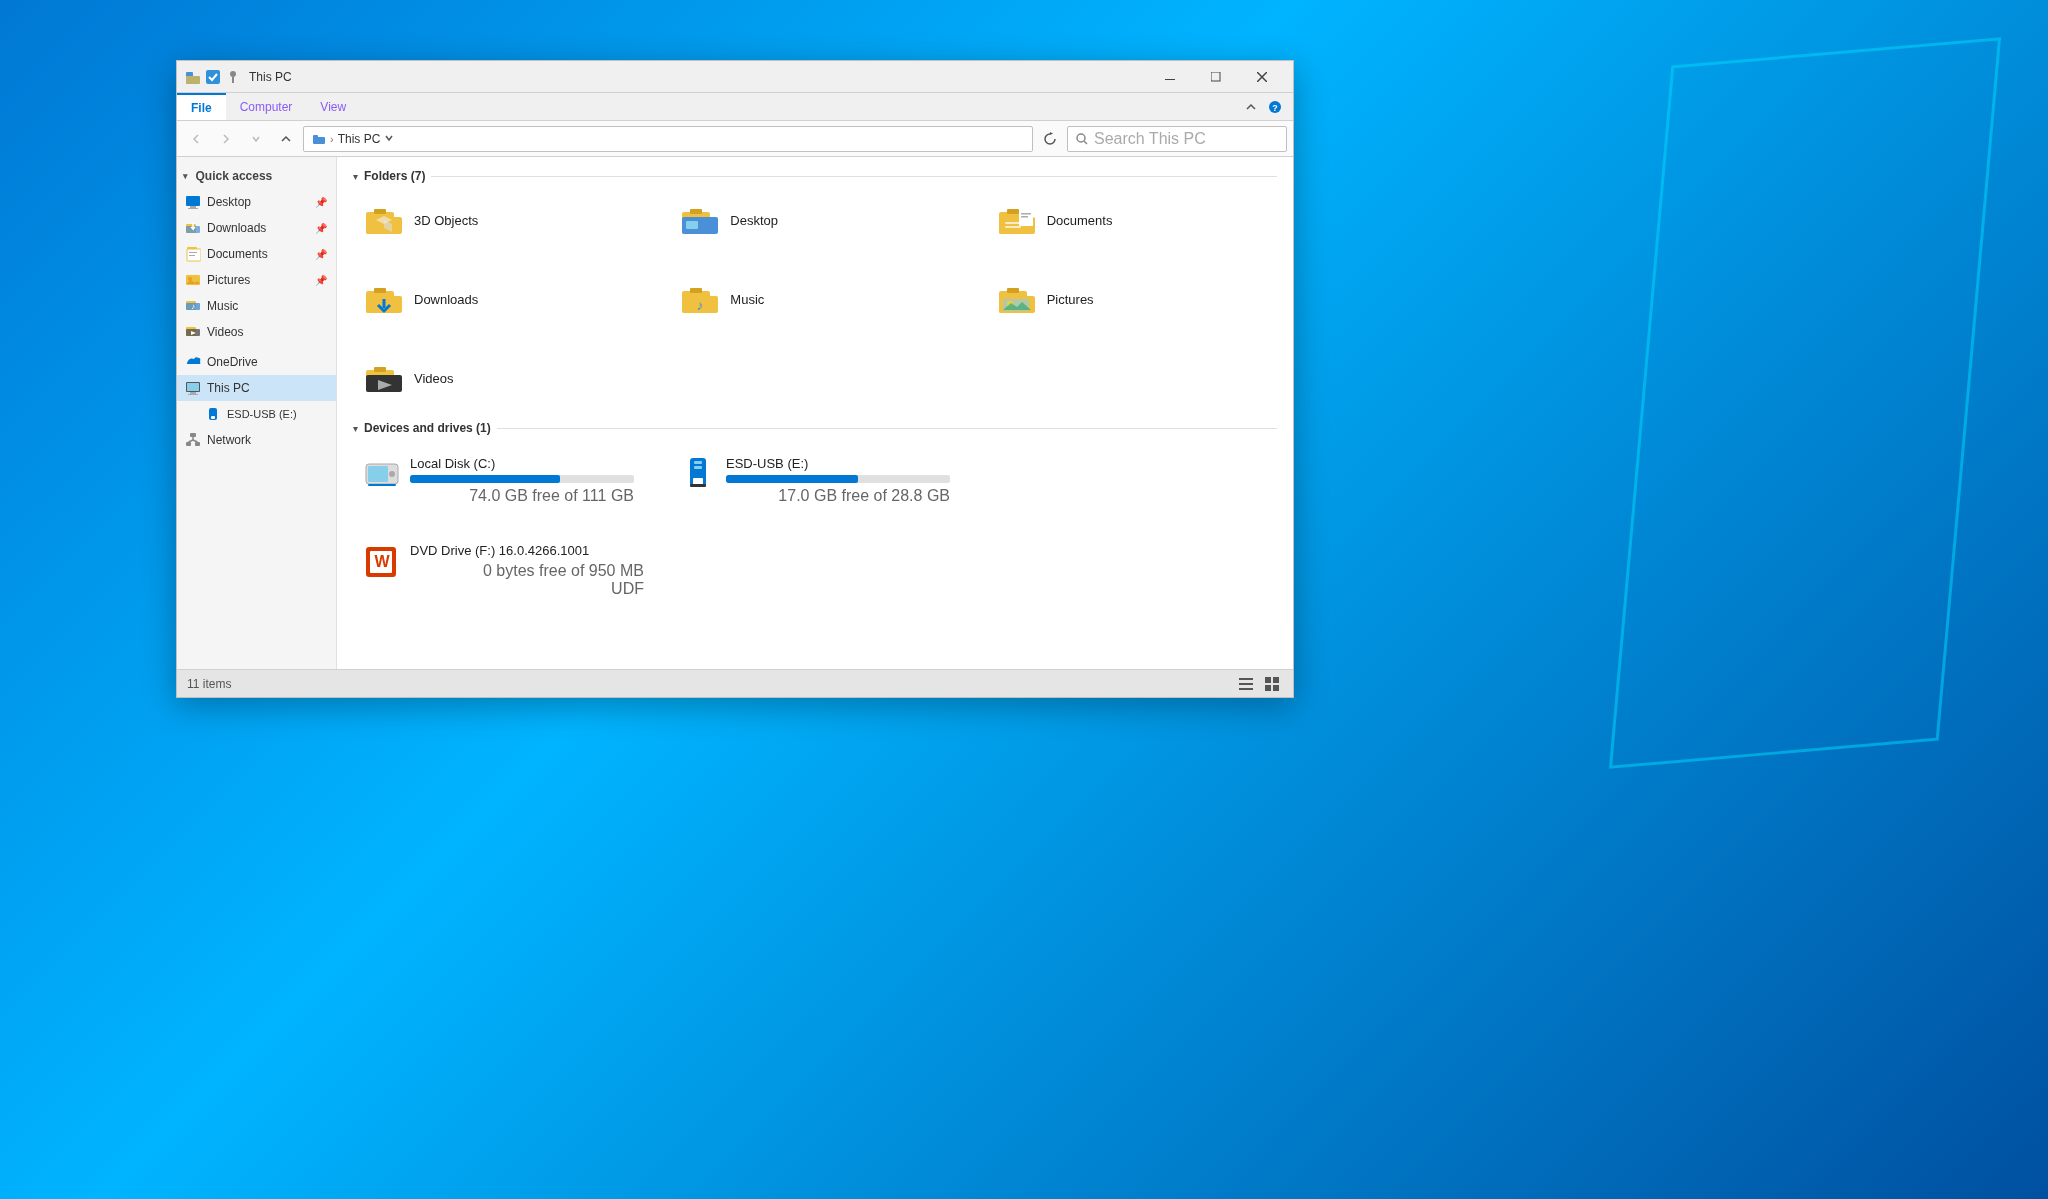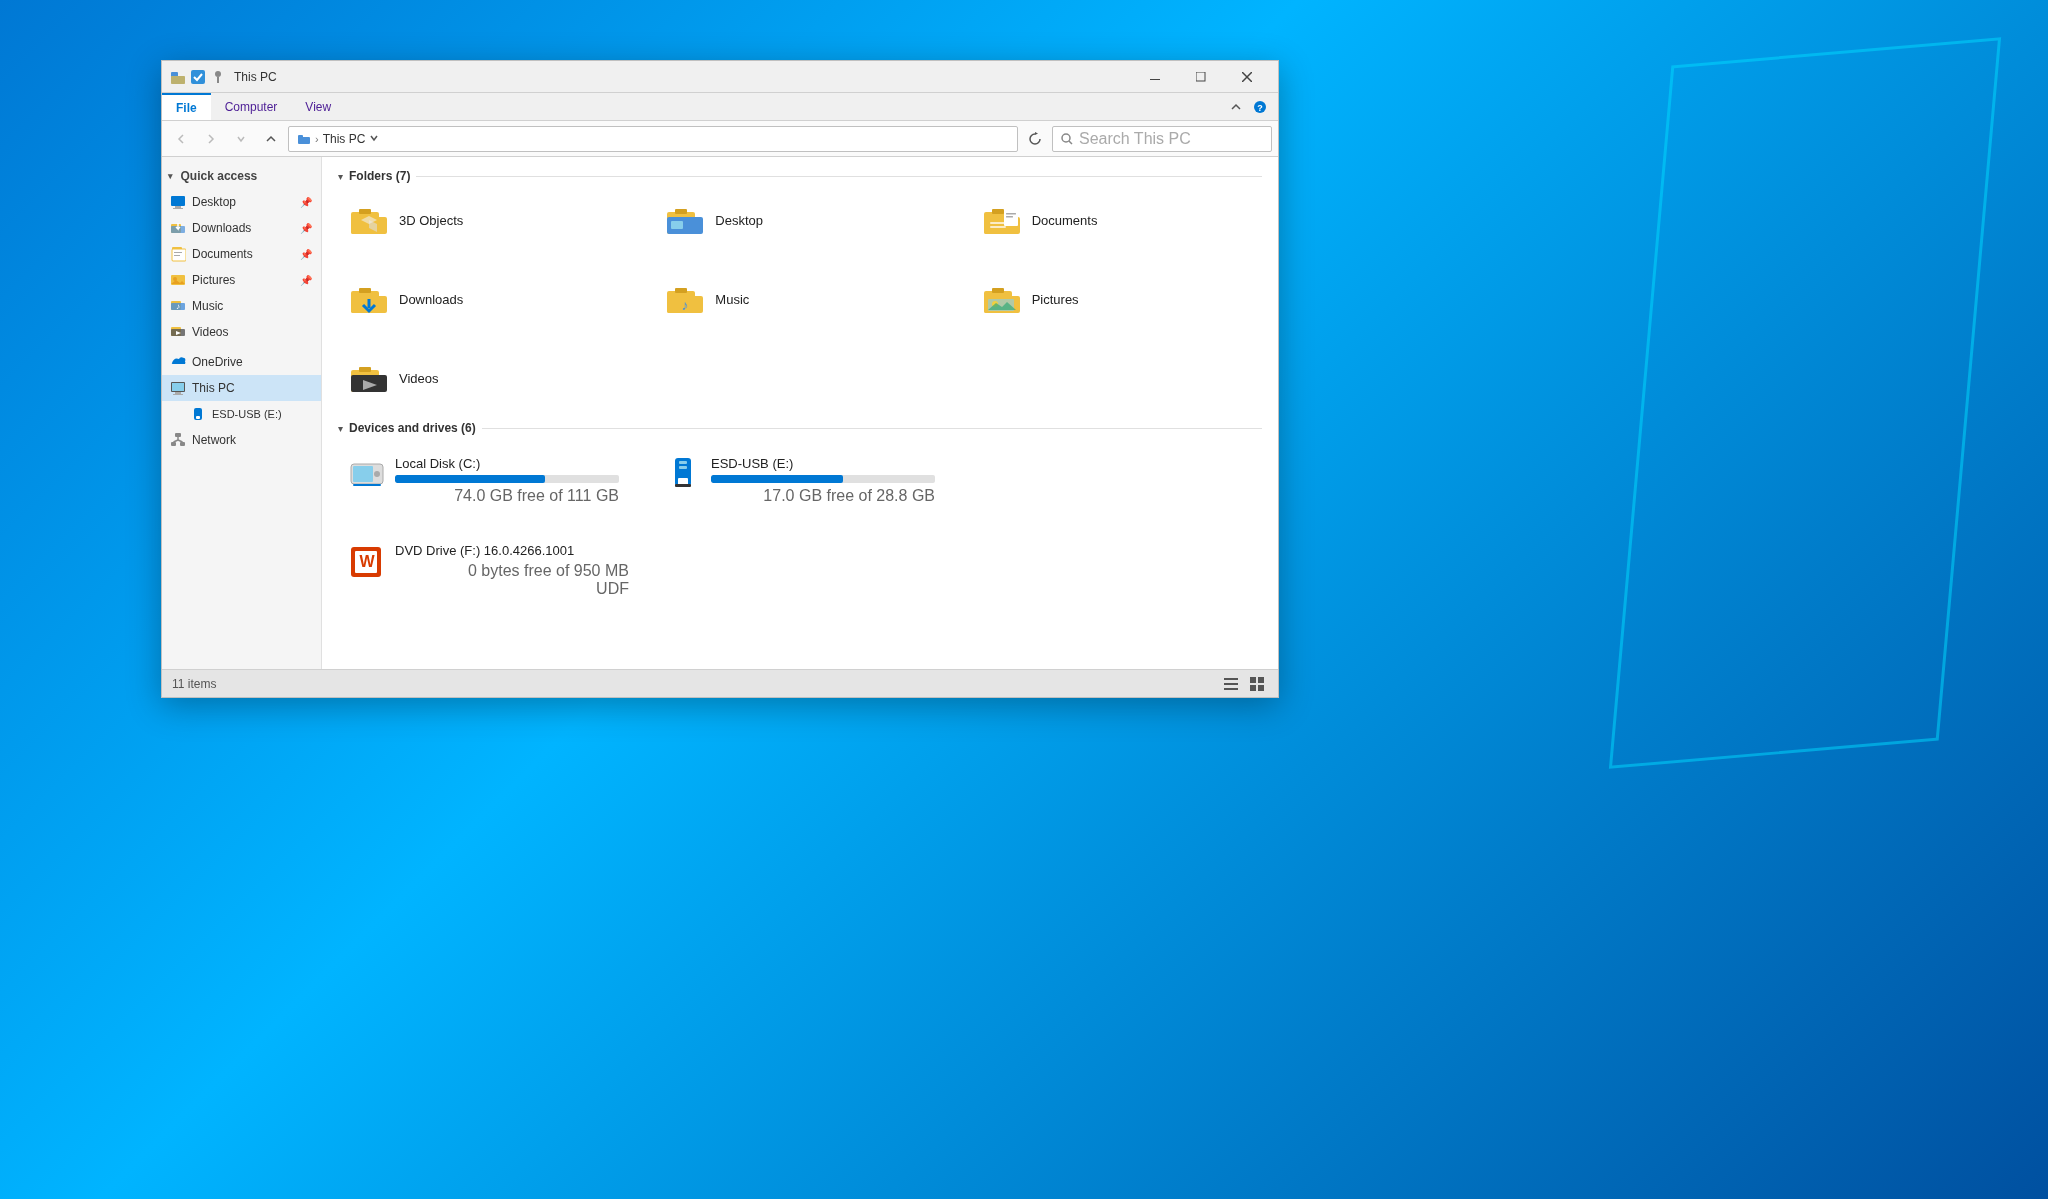--- a/index.html
+++ b/index.html
@@ -23,21 +23,21 @@
       top: 50px;
       width: 320px;
       height: 700px;
       border: 3px solid rgba(0,220,255,0.5);
       transform: skewX(-10deg) rotate(-5deg);
       pointer-events: none;
     }
 
     .window {
       position: absolute;
-      left: 161px;
+      left: 176px;
       top: 60px;
       width: 1118px;
       height: 638px;
       background: #fff;
       border: 1px solid #c0c0c0;
       box-shadow: 0 8px 32px rgba(0,0,0,0.3);
       display: flex;
       flex-direction: column;
     }
 
@@ -99,21 +99,21 @@
       flex-shrink: 0;
       border-bottom: 1px solid #d0d0d0;
     }
     .ribbon-tab {
       padding: 0 14px;
       height: 100%;
       display: flex;
       align-items: center;
       font-size: 12px;
       cursor: pointer;
-      color: #4c1d95;
+      color: #8b5cf6;
     }
     .ribbon-tab.active {
       background: #fff;
       border-top: 2px solid #0078d4;
       color: #0078d4;
       font-weight: 600;
     }
     .ribbon-chevron {
       margin-left: auto;
       padding-right: 8px;
@@ -727,21 +727,21 @@
               <rect x="10" y="7" width="12" height="5" rx="1" fill="#d4a020"></rect>
               <polygon points="14,20 14,30 28,25" fill="#aaa"></polygon>
             </svg>
           </div>
           <span class="folder-name">Videos</span>
         </div>
       </div>
 
       <div class="section-header-row">
         <span class="section-chevron">▾</span>
-        <span class="section-title">Devices and drives (6)</span>
+        <span class="section-title">Devices and drives (1)</span>
         <div class="section-divider"></div>
       </div>
 
       <div class="drive-grid">
 
         <div class="drive-item">
           <div class="drive-icon">
             <svg width="36" height="36" viewBox="0 0 36 36">
               <rect x="2" y="8" width="32" height="20" rx="3" fill="#ddd"></rect>
               <rect x="2" y="8" width="32" height="20" rx="3" fill="none" stroke="#aaa" stroke-width="1"></rect>

